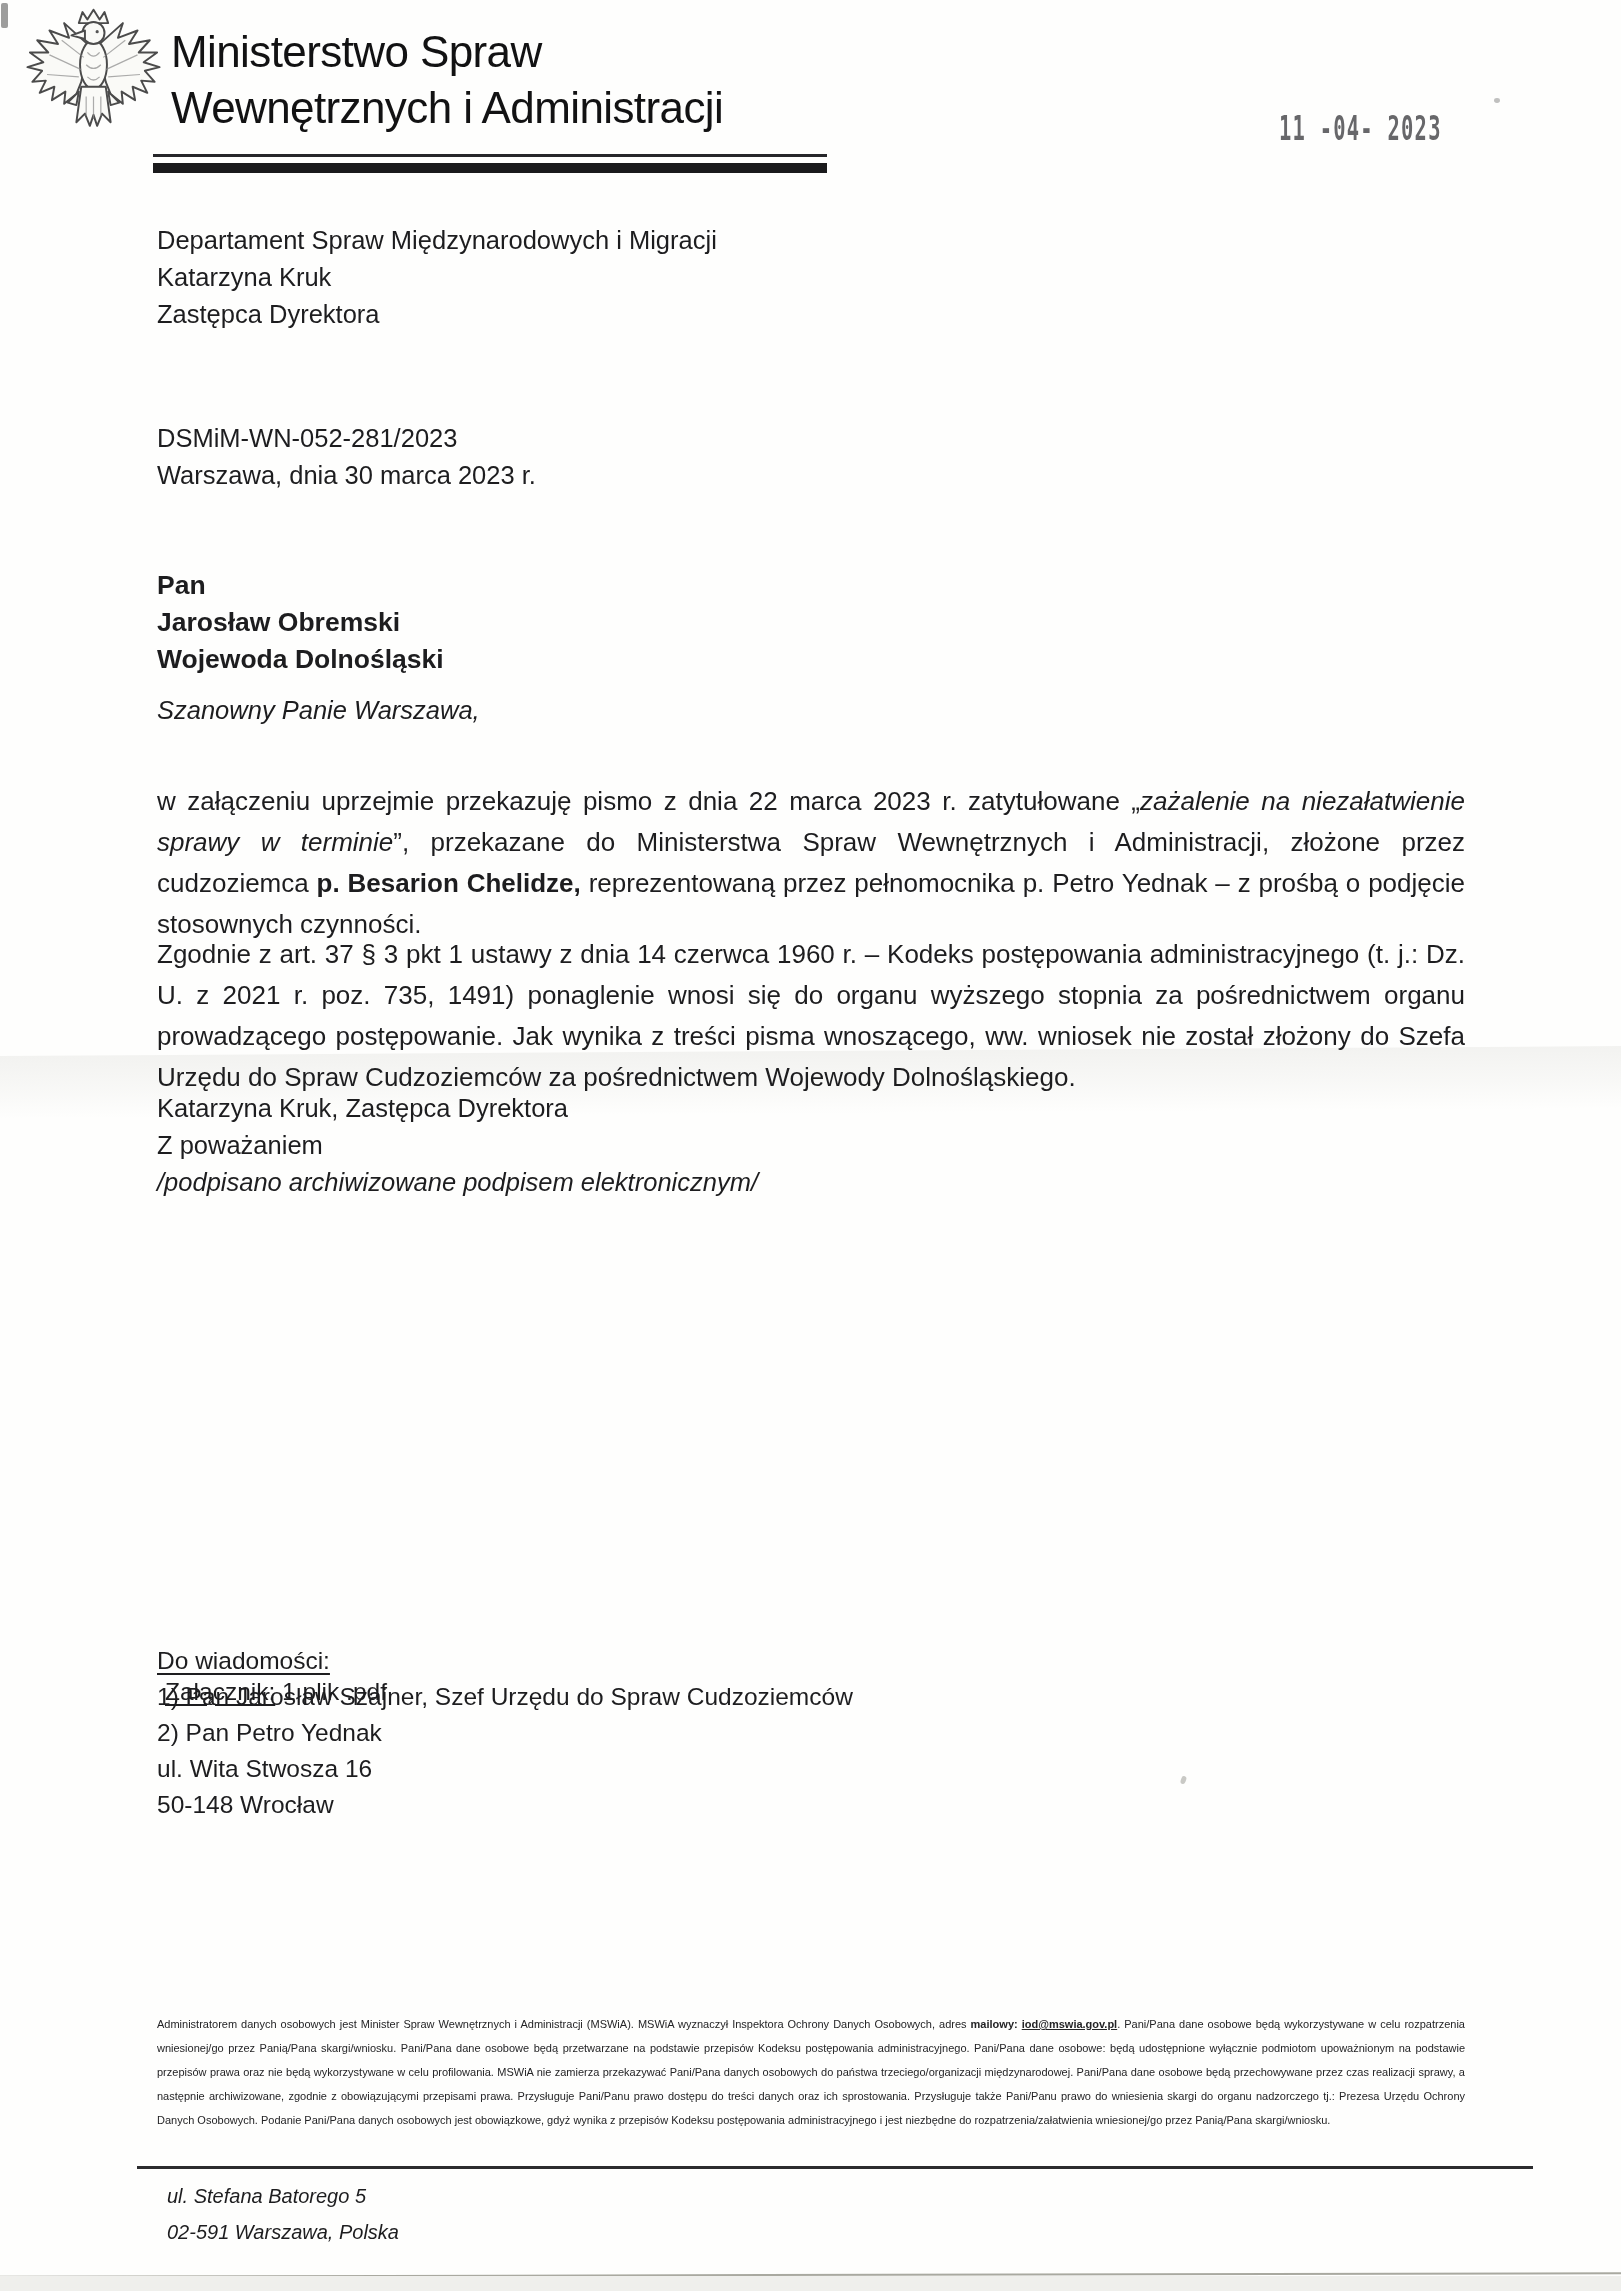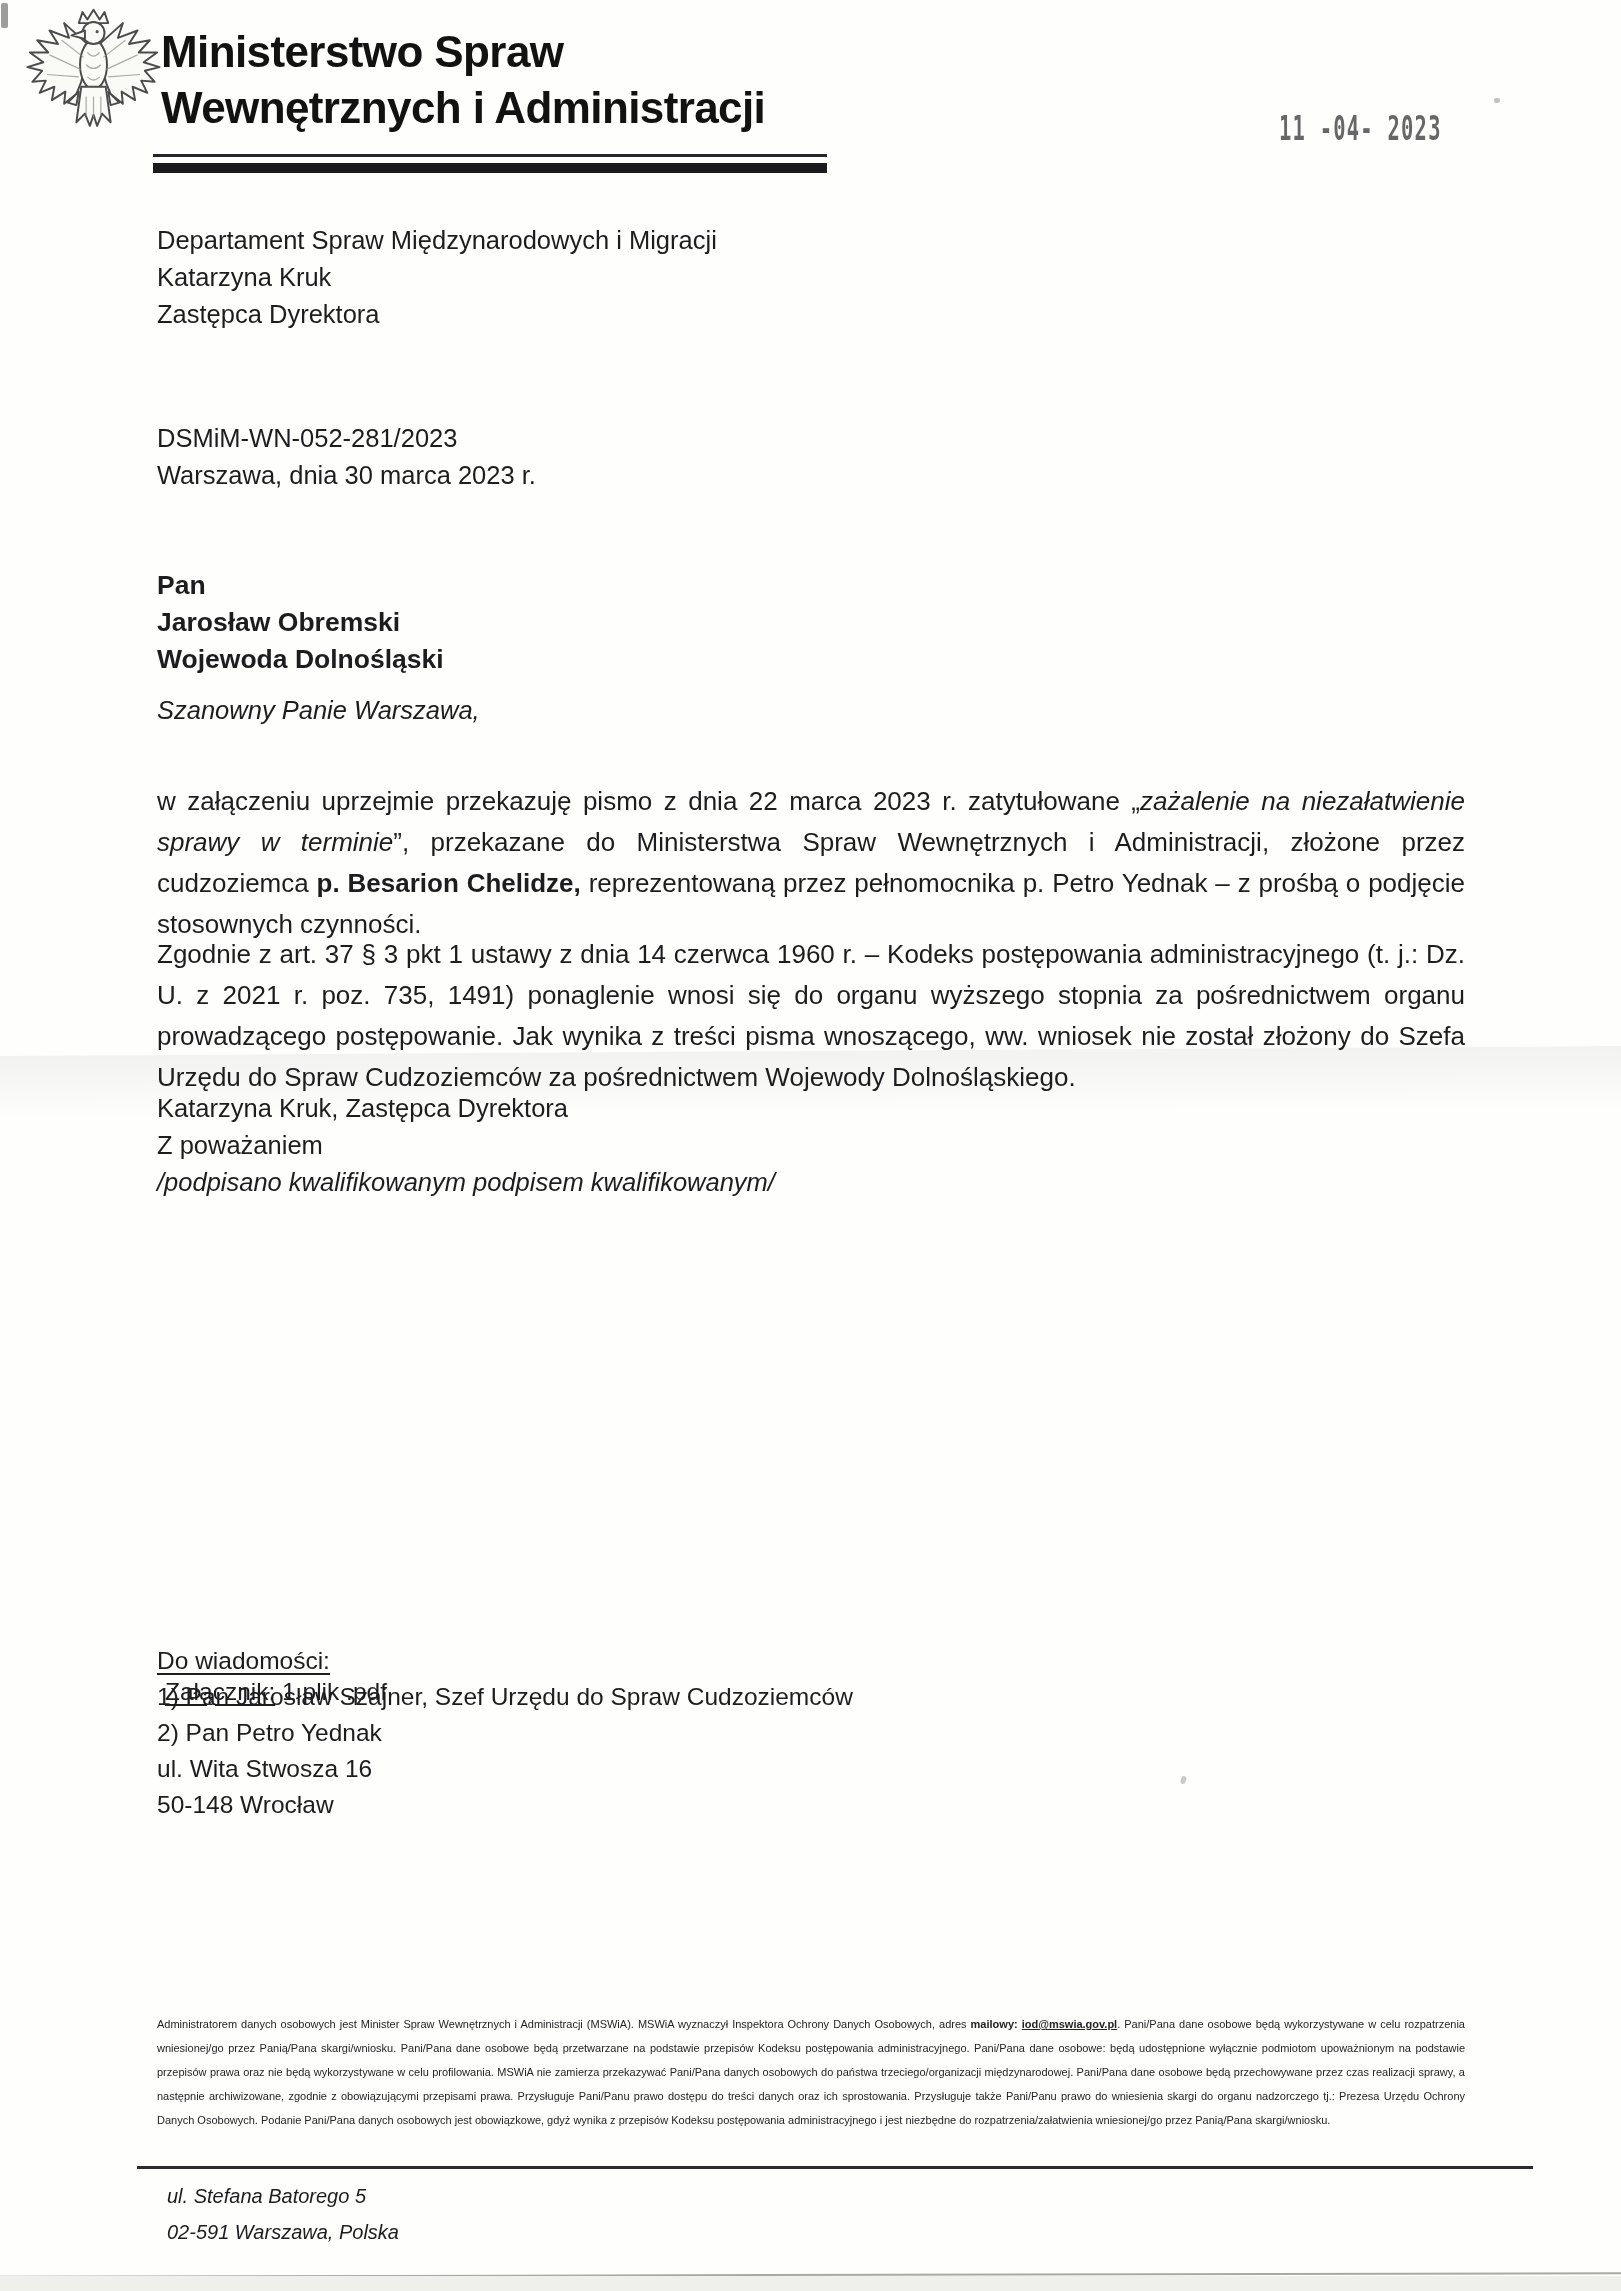--- a/index.html
+++ b/index.html
@@ -8,22 +8,22 @@
     position:relative;
     width:1621px;height:2292px;
     background:#fefefd;
     font-family:"Liberation Sans",sans-serif;
     color:var(--ink,#1d1d1f);
     overflow:hidden;
   }
   
   .emblem{position:absolute;left:19.6px;top:5.9px;width:147px;height:159px;}
   .org{
-    position:absolute;left:161px;top:23.5px;
-    font-weight:700;font-size:44px;line-height:56px;
+    position:absolute;left:171px;top:23.5px;
+    font-weight:400;font-size:44px;line-height:56px;
     letter-spacing:-0.6px;color:#121213;
   }
   .rules{position:absolute;left:153px;top:154px;width:674px;}
   .rule-thin{height:2.9px;background:#26262a;}
   .rule-gap{height:5.9px;}
   .rule-thick{height:9.8px;background:#1a1a1c;}
   .stamp{
     position:absolute;left:1279px;top:108px;
     font-family:"DejaVu Sans Mono",monospace;
     font-size:33px;font-weight:700;
@@ -136,21 +136,21 @@
 
   <div class="salutation">Szanowny Panie Warszawa,</div>
 
   <p class="para p1"><span>w załączeniu uprzejmie przekazuję pismo z dnia 22 marca 2023 r. zatytułowane „</span><i>zażalenie na niezałatwienie sprawy w terminie</i><span>”, przekazane do Ministerstwa Spraw Wewnętrznych i Administracji, złożone przez cudzoziemca </span><b>p. Besarion Chelidze,</b><span> reprezentowaną przez pełnomocnika p. Petro Yednak – z prośbą o podjęcie stosownych czynności.</span></p>
 
   <p class="para p2">Zgodnie z art. 37 § 3 pkt 1 ustawy z dnia 14 czerwca 1960 r. – Kodeks postępowania administracyjnego (t. j.: Dz. U. z 2021 r. poz. 735, 1491) ponaglenie wnosi się do organu wyższego stopnia za pośrednictwem organu prowadzącego postępowanie. Jak wynika z treści pisma wnoszącego, ww. wniosek nie został złożony do Szefa Urzędu do Spraw Cudzoziemców za pośrednictwem Wojewody Dolnośląskiego.</p>
 
   <div class="closing">
     <div>Katarzyna Kruk, Zastępca Dyrektora</div>
     <div>Z poważaniem</div>
-    <div class="esig">/podpisano kwalifikowanym podpisem kwalifikowanym/</div>
+    <div class="esig">/podpisano archiwizowane podpisem elektronicznym/</div>
   </div>
 
   <div class="attachment">
     <span class="underlined">Załącznik:</span>
     <span>1 plik .pdf</span>
   </div>
 
   <div class="cc">
     <div class="underlined">Do wiadomości:</div>
     <div>1) Pan Jarosław Szajner, Szef Urzędu do Spraw Cudzoziemców</div>

